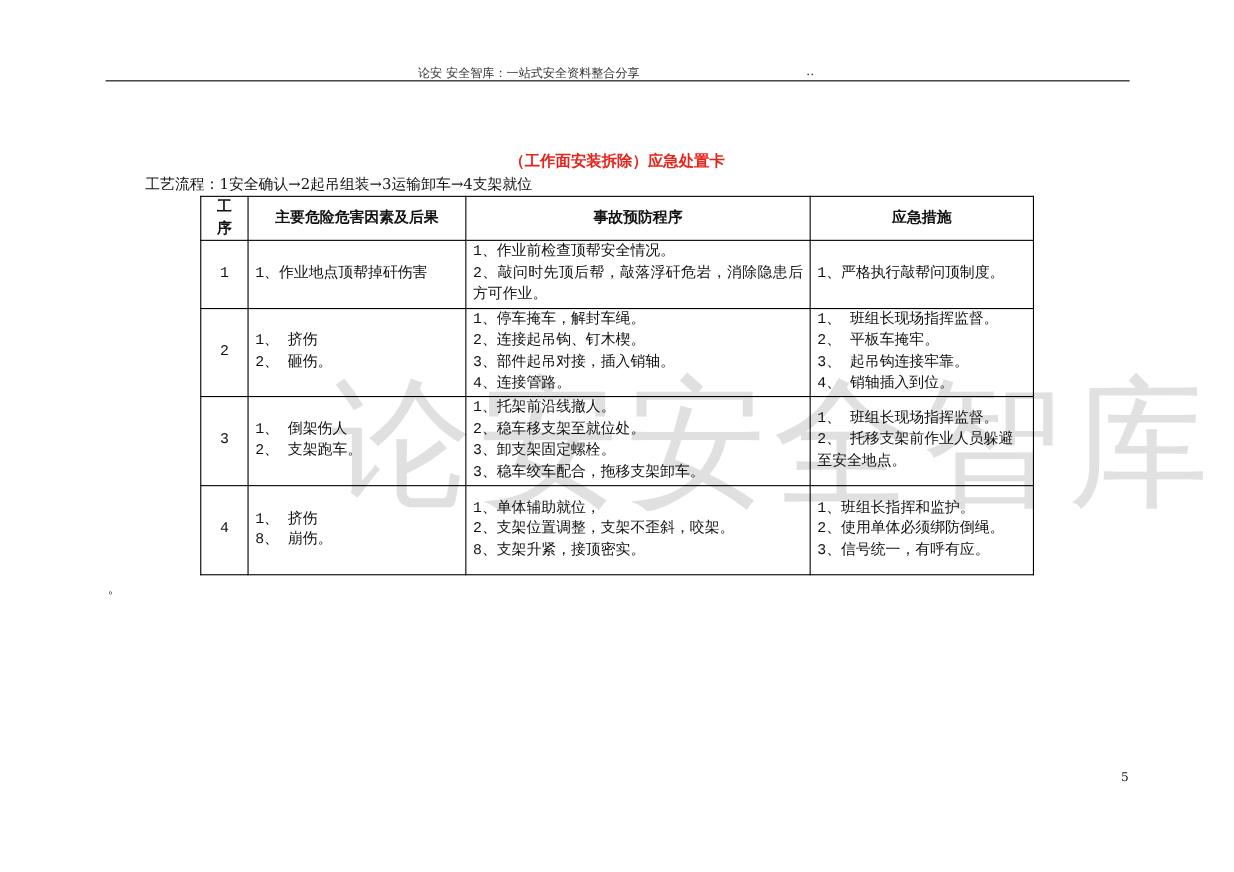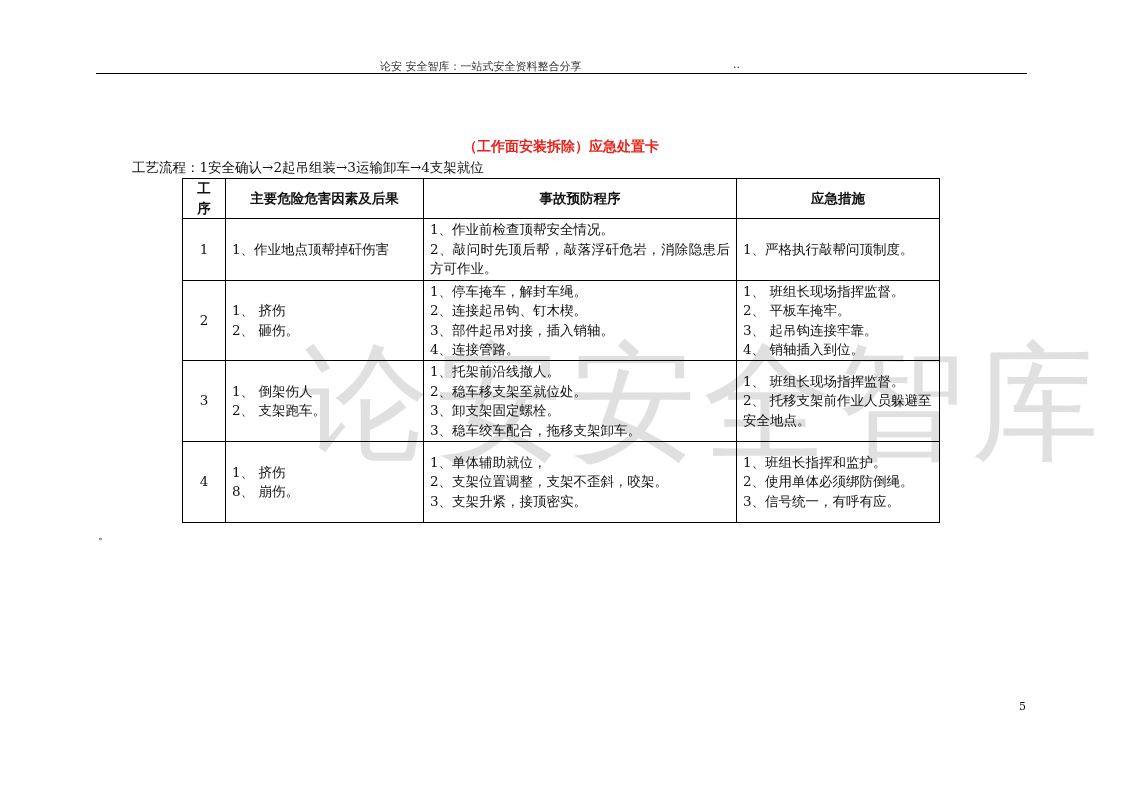--- a/index.html
+++ b/index.html
@@ -7,21 +7,21 @@
          font-family:"DejaVu Serif","Liberation Serif",serif; color:#111; }
   .header-text { position:absolute; top:59px; left:380px; font-size:11px; color:#333; letter-spacing:0px; }
   .header-dots { position:absolute; top:58px; left:733px; font-size:11px; color:#333; }
   .header-rule { position:absolute; top:73px; left:96px; width:931px; height:0; border-top:1.5px solid #000; }
   .doc-title { position:absolute; top:138px; left:0; width:1122px; text-align:center;
                font-family:Liberation Sans, sans-serif; font-weight:bold; font-size:14px; color:#e8231b; }
   .process { position:absolute; top:159px; left:96px; font-size:13.5px;margin-left:36px; }
   .watermark { position:absolute; top:318px; left:301px; font-family:"DejaVu Sans","Liberation Sans",sans-serif;
                font-size:128px; color:#c8c8c8; opacity:0.55; letter-spacing:6px; white-space:nowrap; pointer-events:none; z-index:0; }
   table.card { position:absolute; top:178px; left:182px; border-collapse:collapse; z-index:1; }
-  table.card td, table.card th { border:1px solid #000; font-size:13.5px; line-height:19.5px; vertical-align:middle; padding:0 6px; }
+  table.card td, table.card th { border:1px solid #000; font-size:13.5px; line-height:19.5px; vertical-align:middle; padding:0 6px;font-family:Liberation Mono, monospace; }
   table.card th { font-family:"DejaVu Sans","Liberation Sans",sans-serif; font-weight:bold; text-align:center; font-size:13.5px; }
   th.c-seq { width:30px; padding:0; line-height:18px; }
   .c-seq-td { text-align:center; padding:0 !important; }
   .line { display:block; white-space:nowrap; }
   .wrap { white-space:normal; }
   .footer-mark { position:absolute; top:527px; left:98px; font-size:12px; }
   .page-num { position:absolute; top:700px; left:1019px; font-size:11px; }
 </style>
 </head>
 <body>
@@ -101,21 +101,21 @@
 
   <tr style="height:81px">
     <td class="c-seq-td">4</td>
     <td>
       <span class="line">1、 挤伤</span>
       <span class="line">8、 崩伤。</span>
     </td>
     <td>
       <span class="line">1、单体辅助就位，</span>
       <span class="line">2、支架位置调整，支架不歪斜，咬架。</span>
-      <span class="line">3、支架升紧，接顶密实。</span>
+      <span class="line">8、支架升紧，接顶密实。</span>
     </td>
     <td>
       <span class="line">1、班组长指挥和监护。</span>
       <span class="wrap" style="display:block;max-width:190px">2、使用单体必须绑防倒绳。</span>
       <span class="line">3、信号统一，有呼有应。</span>
     </td>
   </tr>
 </tbody>
   </table>
 

